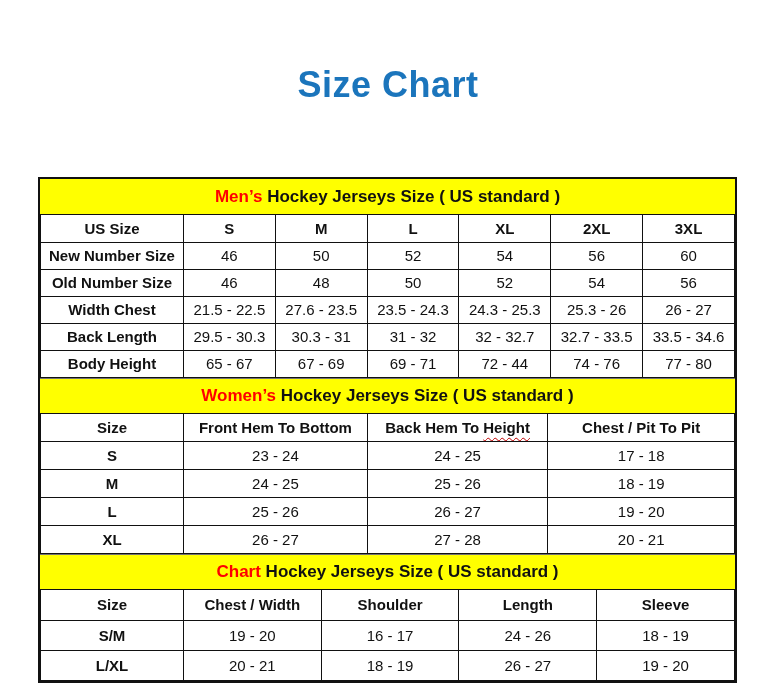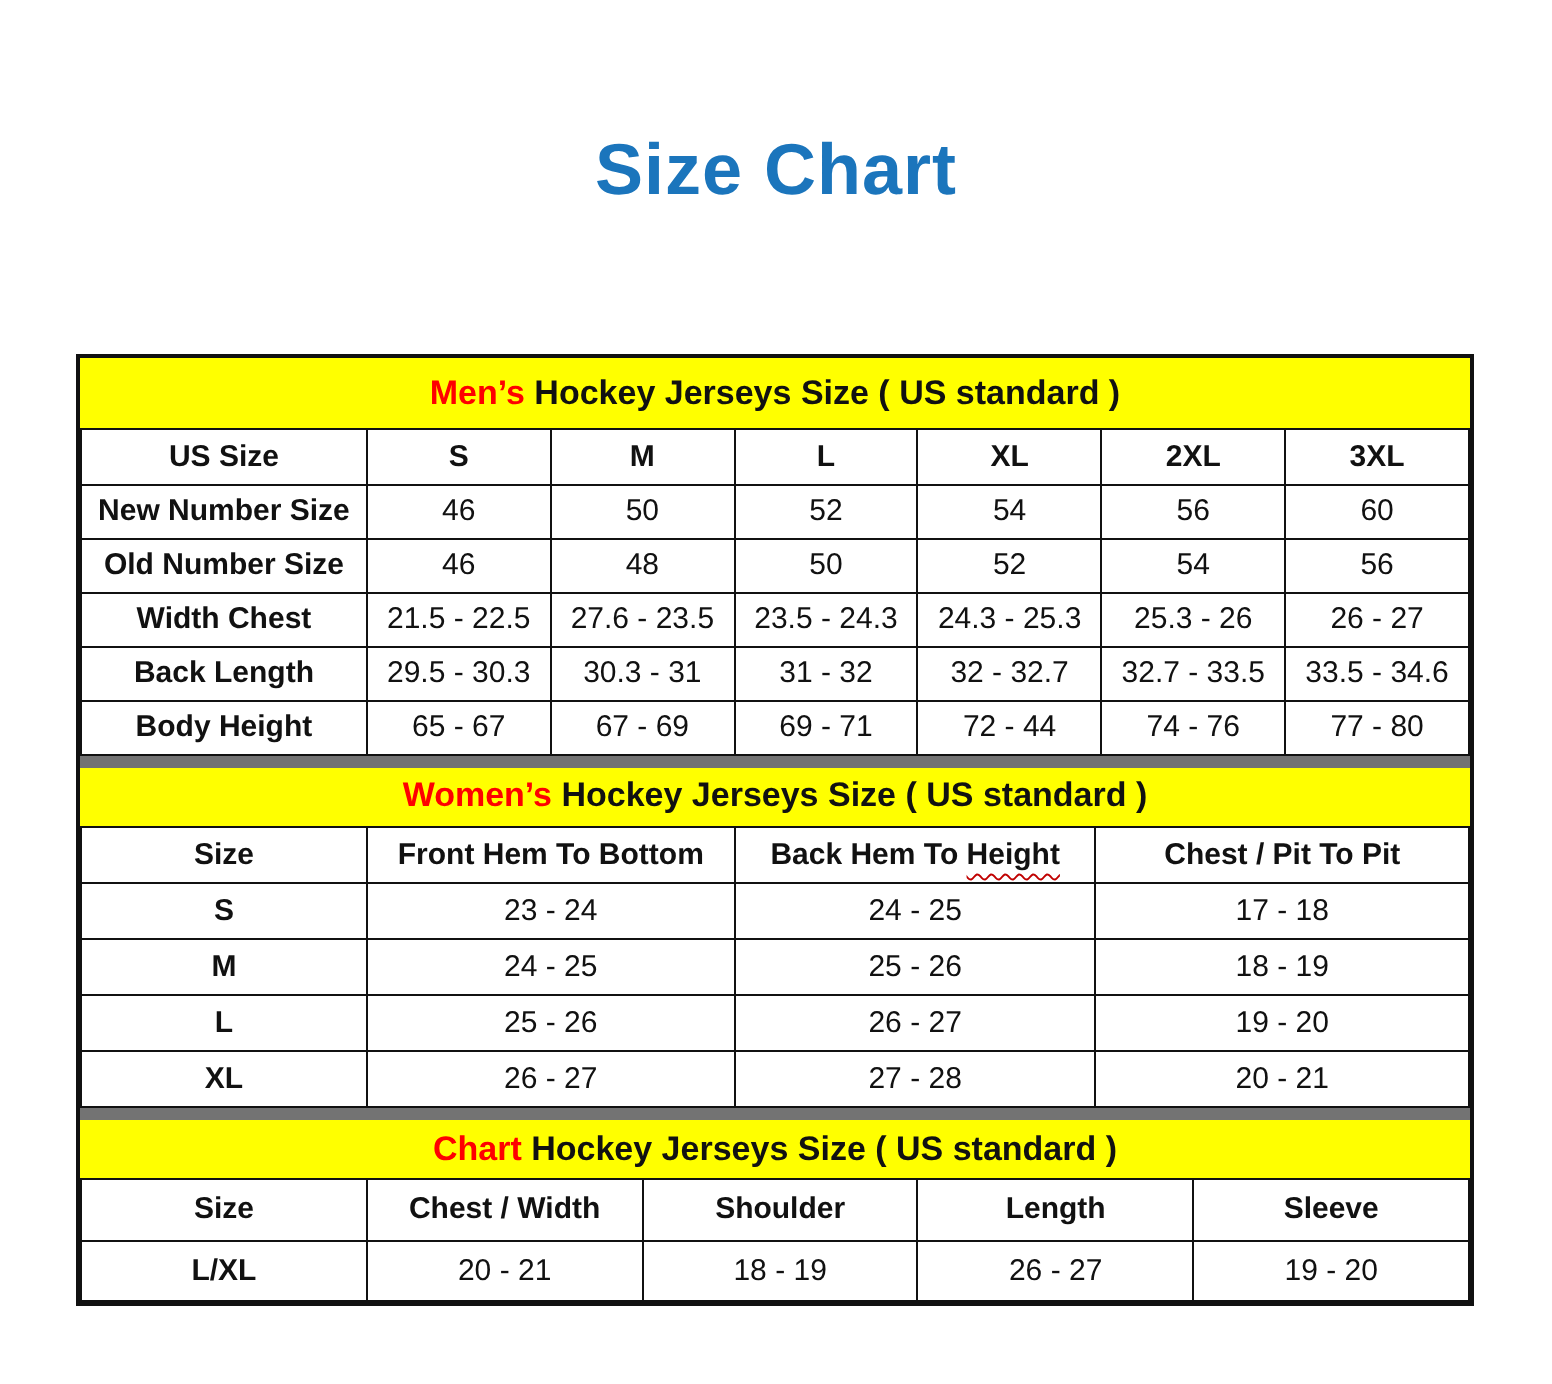--- a/index.html
+++ b/index.html
@@ -32,21 +32,21 @@
     height: 36px;
     display: flex;
     align-items: center;
     justify-content: center;
     font-weight: bold;
     font-size: 17px;
     border-bottom: 1px solid #111111;
     white-space: pre-wrap;
   }
   .band + table tr:first-child td, .band + table tr:first-child th { border-top: none; }
-  .band.mid { border-top: 6px solid #737373; }
+  .band.mid { border-top: 1px solid #737373; }
   .band .red { color: #fe0000; }
   table {
     width: 100%;
     border-collapse: collapse;
     table-layout: fixed;
   }
   td, th {
     border: 1px solid #111111;
     text-align: center;
     vertical-align: middle;
@@ -198,20 +198,27 @@
     </colgroup>
     <tbody>
         <tr>
       <th>Size</th>
       <th>Chest / Width</th>
       <th>Shoulder</th>
       <th>Length</th>
       <th>Sleeve</th>
     </tr>
     <tr>
+      <td class="rowlabel">S/M</td>
+      <td>19 - 20</td>
+      <td>16 - 17</td>
+      <td>24 - 26</td>
+      <td>18 - 19</td>
+    </tr>
+    <tr>
       <td class="rowlabel">L/XL</td>
       <td>20 - 21</td>
       <td>18 - 19</td>
       <td>26 - 27</td>
       <td>19 - 20</td>
     </tr>
   </tbody>
     </table>
 
 </div>

